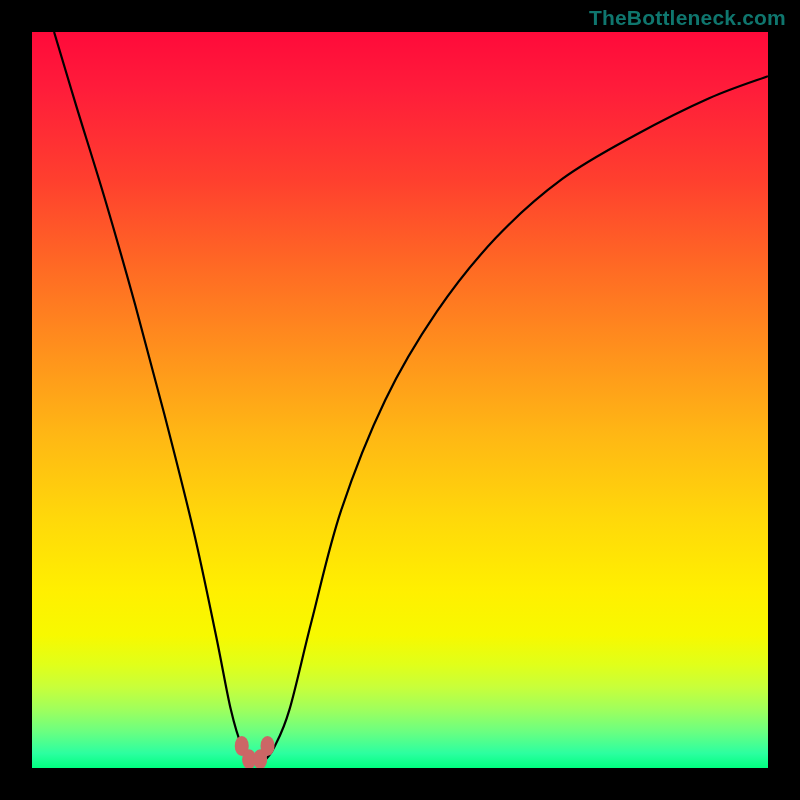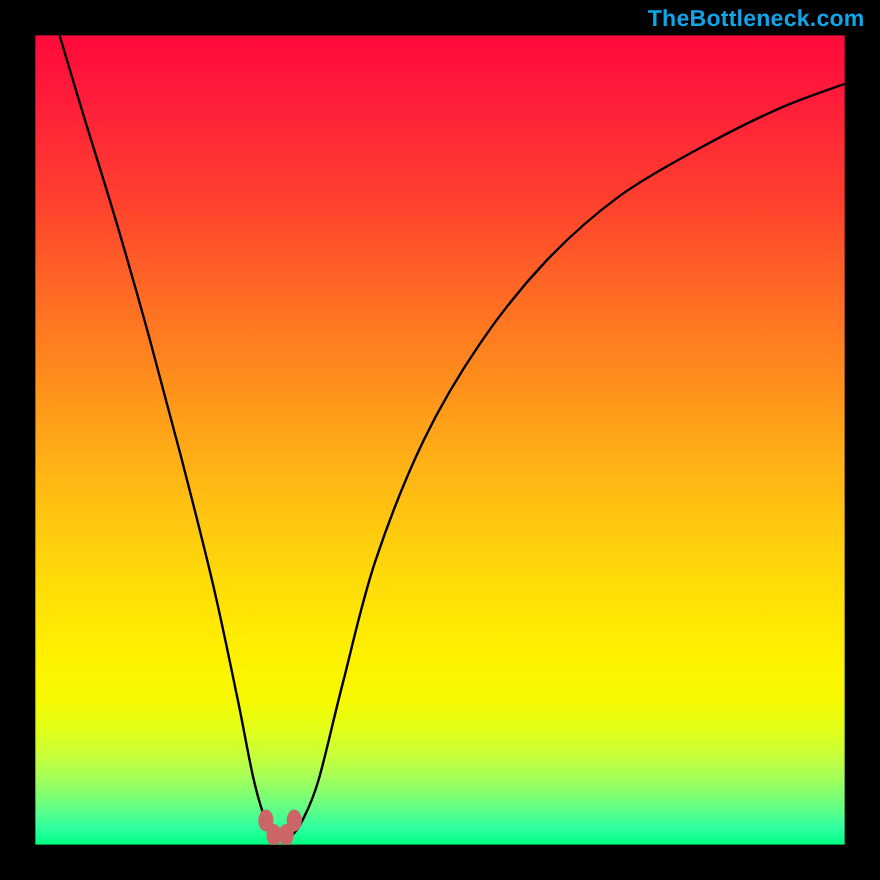--- a/index.html
+++ b/index.html
@@ -48,21 +48,21 @@
       #00ff80 100%
     );
   }
   .watermark {
     position: absolute;
     top: 6px;
     right: 14px;
     font-family: Arial, Helvetica, sans-serif;
     font-size: 21px;
     font-weight: 600;
-    color: #0ea5e9;
+    color: #0f766e;
     letter-spacing: 0.2px;
     user-select: none;
   }
   svg.curve {
     position: absolute;
     inset: 0;
     width: 100%;
     height: 100%;
   }
   .main-path {

